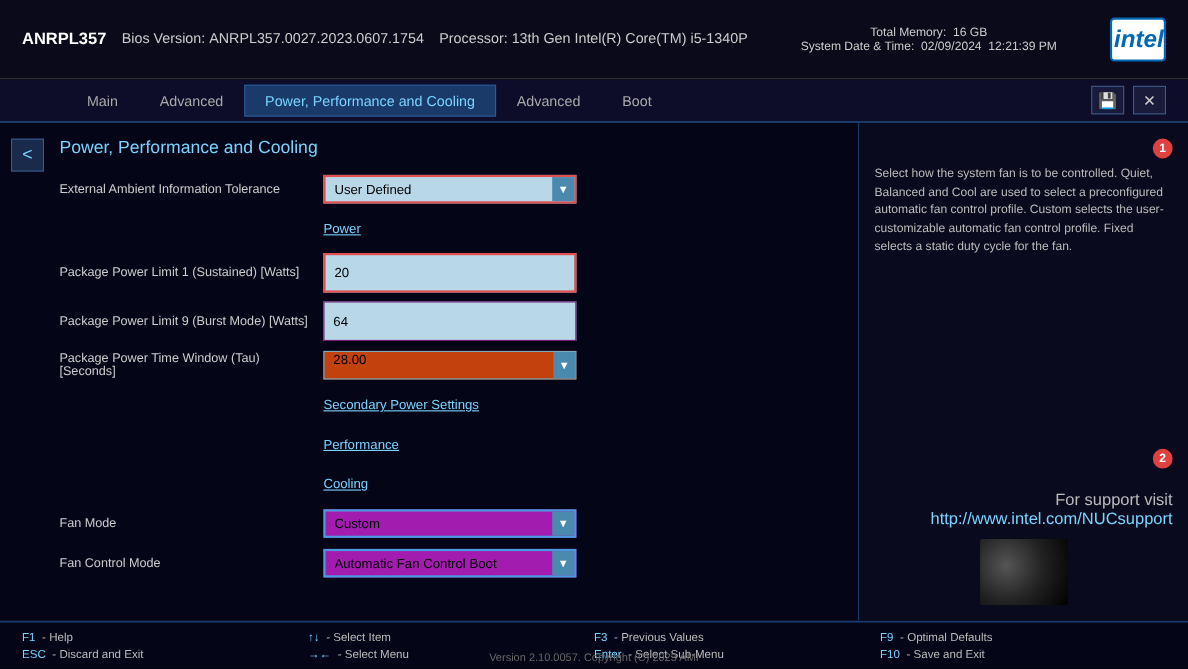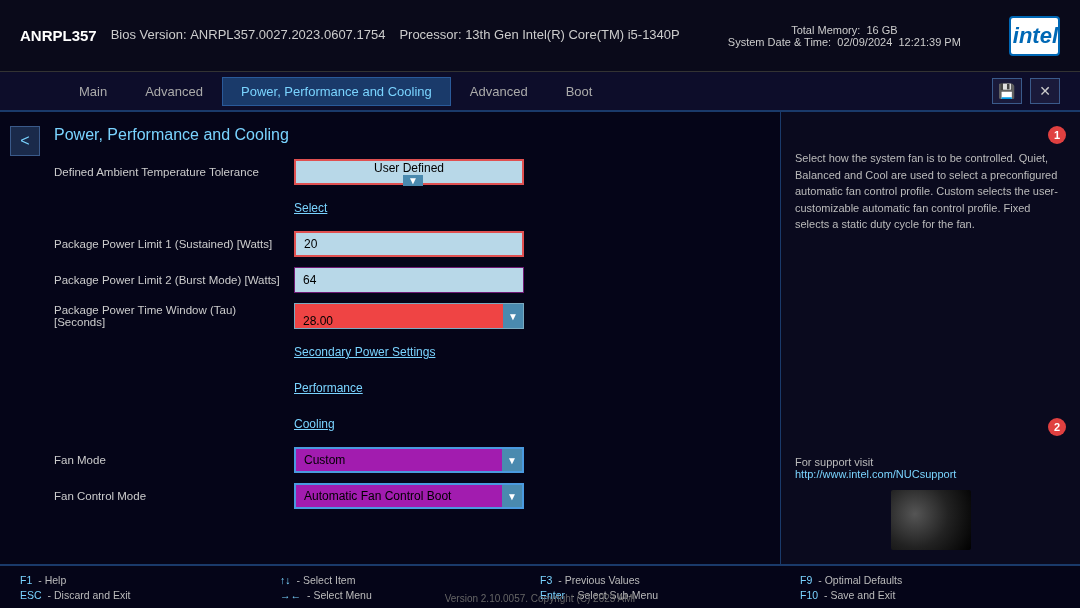--- a/index.html
+++ b/index.html
@@ -128,60 +128,59 @@
       display: flex;
       align-items: center;
       background: #b8d8e8;
       border: 2px solid #e05050;
       color: #000;
       font-size: 12px;
       height: 26px;
       padding: 0 8px;
       cursor: pointer;
       width: 230px;
-      flex-direction: column;
     }
     .dropdown-control .dd-text { flex: 1; }
     .dropdown-control .dd-arrow {
       width: 20px; height: 100%;
       background: #4a8aaf;
       display: flex; align-items: center; justify-content: center;
       margin-right: -8px;
       color: #fff; font-size: 10px;
     }
 
     
     .input-field {
       background: #b8d8e8;
       border: 2px solid #e05050;
       color: #000;
       font-size: 12px;
-      height: 26px;
+      height: 36px;
       padding: 0 8px;
       width: 230px;
     }
     .input-field.no-border {
       border: 1px solid #701a75;
     }
 
     
     .section-link {
       color: #7ad4ff;
       text-decoration: underline;
       font-size: 12px;
       cursor: pointer;
       margin: 6px 0;
       display: block;
     }
 
     
     .dropdown-normal {
       display: flex;
-      align-items: flex-end;
-      background: #ef4444;
+      align-items: flex-start;
+      background: #c2410c;
       border: 1px solid #7aaac0;
       color: #000;
       font-size: 12px;
       height: 26px;
       padding: 0 8px;
       cursor: pointer;
       width: 230px;
     }
     .dropdown-normal .dd-text { flex: 1; }
     .dropdown-normal .dd-arrow {
@@ -229,23 +228,24 @@
       font-size: 14px;
       color: #7ad4ff;
       margin-bottom: 6px;
     }
     .info-text {
       font-size: 11px;
       color: #bbb;
       line-height: 1.5;
     }
     .info-support {
-      font-size: 11px;
+      font-size: 15px;
       color: #bbb;
       margin-top: 6px;
+      text-align: right;
     }
     .info-thumbnail {
       width: 80px; height: 60px;
       background: radial-gradient(circle at 30% 40%, #555, #222, #000);
       margin: 0 auto;
       border-radius: 2px;
     }
 
     
     .circle-num {
@@ -317,43 +317,43 @@
 </div>
 
 <div class="main-area">
 
   <div class="back-btn">&lt;</div>
 
   <div class="content-panel">
     <div class="panel-title">Power, Performance and Cooling</div>
 
     <div class="setting-row">
-      <div class="setting-label">Defined Ambient Temperature Tolerance</div>
+      <div class="setting-label">External Ambient Information Tolerance</div>
       <div class="setting-control">
         <div class="dropdown-control">
           <span class="dd-text">User Defined</span>
           <span class="dd-arrow">▼</span>
         </div>
       </div>
     </div>
 
     <div class="setting-row">
       <div class="setting-label"></div>
-      <a class="section-link">Select</a>
+      <a class="section-link">Power</a>
     </div>
 
     <div class="setting-row">
       <div class="setting-label">Package Power Limit 1 (Sustained) [Watts]</div>
       <div class="setting-control">
         <input class="input-field" type="text" value="20" style="">
       </div>
     </div>
 
     <div class="setting-row">
-      <div class="setting-label">Package Power Limit 2 (Burst Mode) [Watts]</div>
+      <div class="setting-label">Package Power Limit 9 (Burst Mode) [Watts]</div>
       <div class="setting-control">
         <input class="input-field no-border" type="text" value="64" style="">
       </div>
     </div>
 
     <div class="setting-row">
       <div class="setting-label">Package Power Time Window (Tau) [Seconds]</div>
       <div class="setting-control">
         <div class="dropdown-normal">
           <span class="dd-text">28.00</span>

